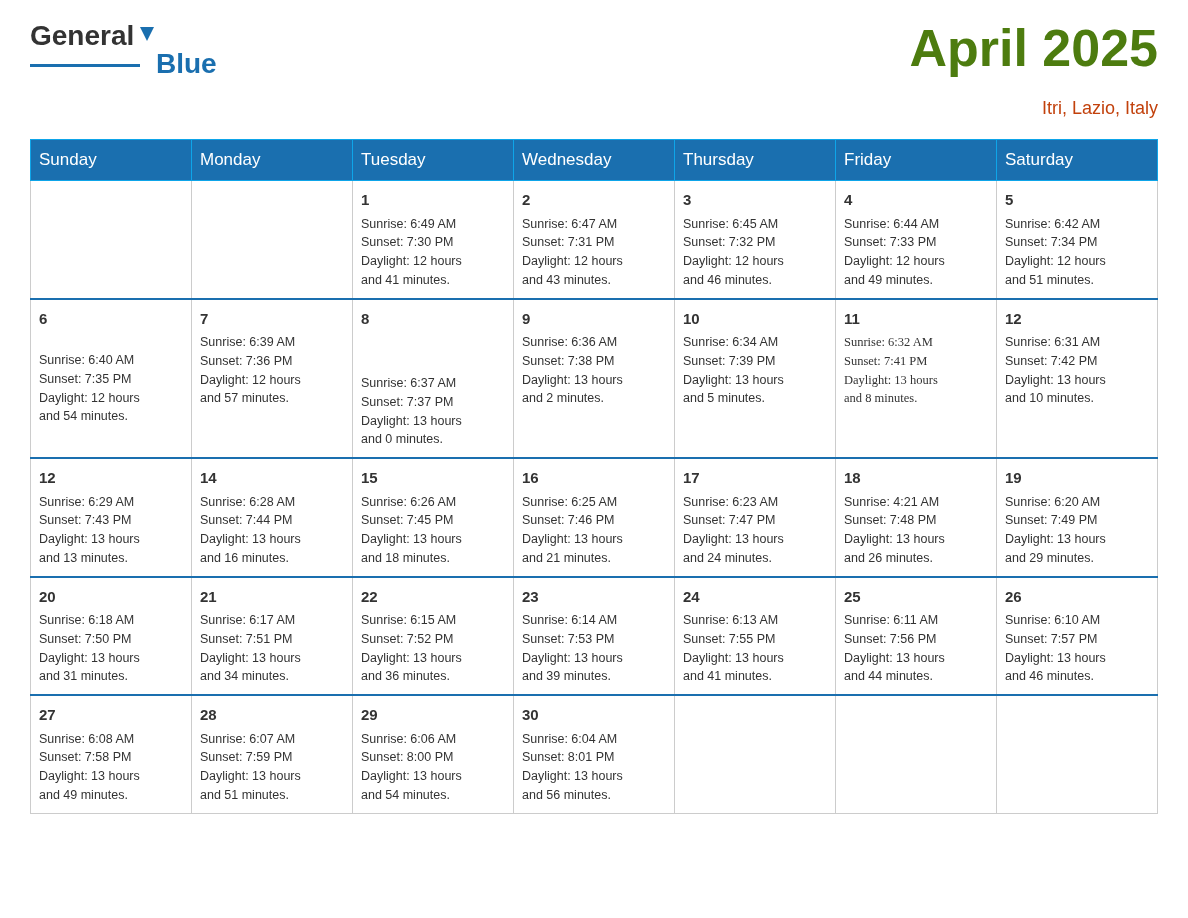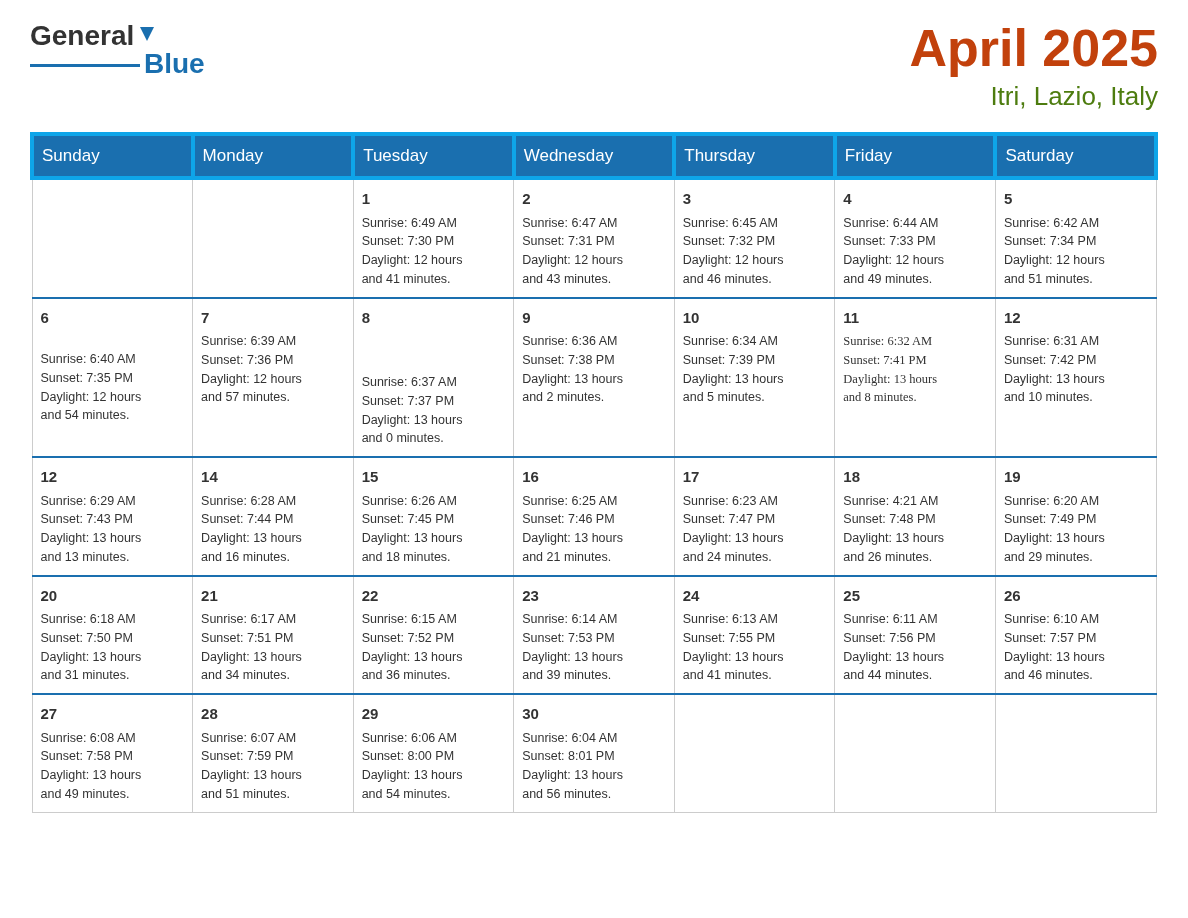--- a/index.html
+++ b/index.html
@@ -32,41 +32,41 @@
       height: 3px;
       background: #1a6faf;
       margin-top: 2px;
     }
     .title-block {
       text-align: right;
     }
     .month-title {
       font-size: 52px;
       font-weight: bold;
+      color: #4d7c0f;
+      line-height: 1.1;
+    }
+    .location {
+      font-size: 18px;
       color: #c2410c;
-      line-height: 1.1;
-    }
-    .location {
-      font-size: 26px;
-      color: #4d7c0f;
-      margin-top: 4px;
+      margin-top: 21px;
     }
     .calendar {
       width: 100%;
       border-collapse: collapse;
       border: 1px solid #ccc;
     }
     .calendar th {
       background: #1a6faf;
       color: #fff;
       padding: 10px 8px;
       text-align: left;
       font-size: 17px;
       font-weight: normal;
-      border: 4px solid #0ea5e9;
+      border: 1px solid #0ea5e9;
     }
     .calendar td {
       border: 1px solid #ccc;
       vertical-align: top;
       padding: 8px;
       width: calc(100% / 7);
       min-height: 110px;
       font-size: 13px;
       line-height: 1.5;
     }
@@ -94,21 +94,21 @@
 <div class="header">
   <div class="logo">
     <div style="display:flex; align-items:center;">
       <span class="logo-text">General</span>
       <svg width="22" height="22" viewBox="0 0 22 22" style="margin-left:2px; margin-top:-4px;">
         <polygon points="4,4 18,4 11,18" fill="#1a6faf"></polygon>
       </svg>
     </div>
     <div style="display:flex; align-items:center; margin-top:-4px;">
       <div class="logo-line"></div>
-      <span class="logo-text" style="color:#1a6faf; margin-left:4px;">Blue</span>
+      <span class="logo-text" style="color:#1a6faf; margin-left:16px;">Blue</span>
     </div>
   </div>
   <div class="title-block">
     <div class="month-title">April 2025</div>
     <div class="location">Itri, Lazio, Italy</div>
   </div>
 </div>
 
 <table class="calendar">
   <thead>

